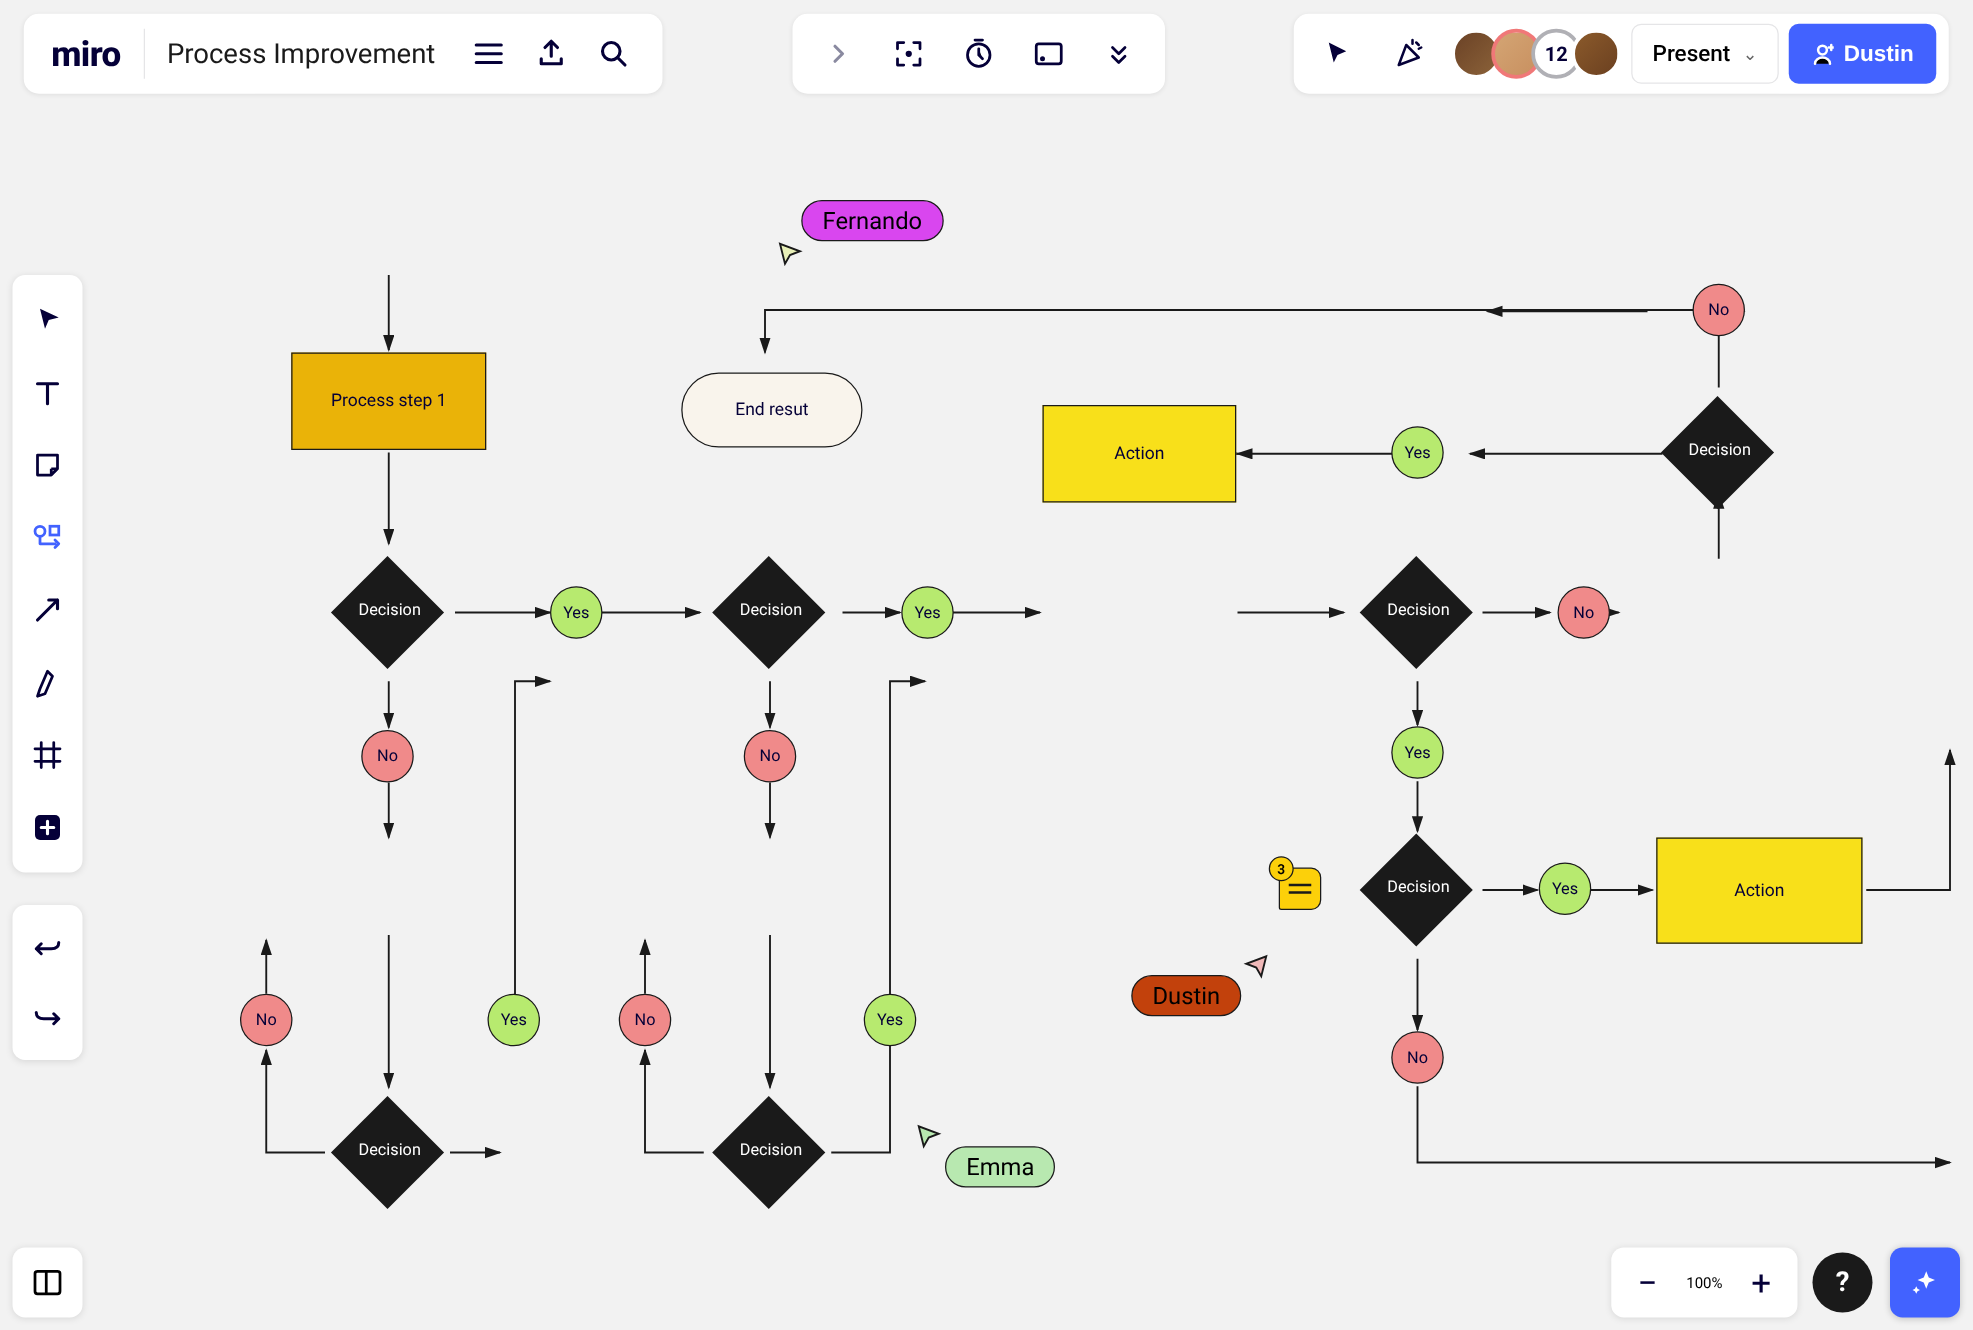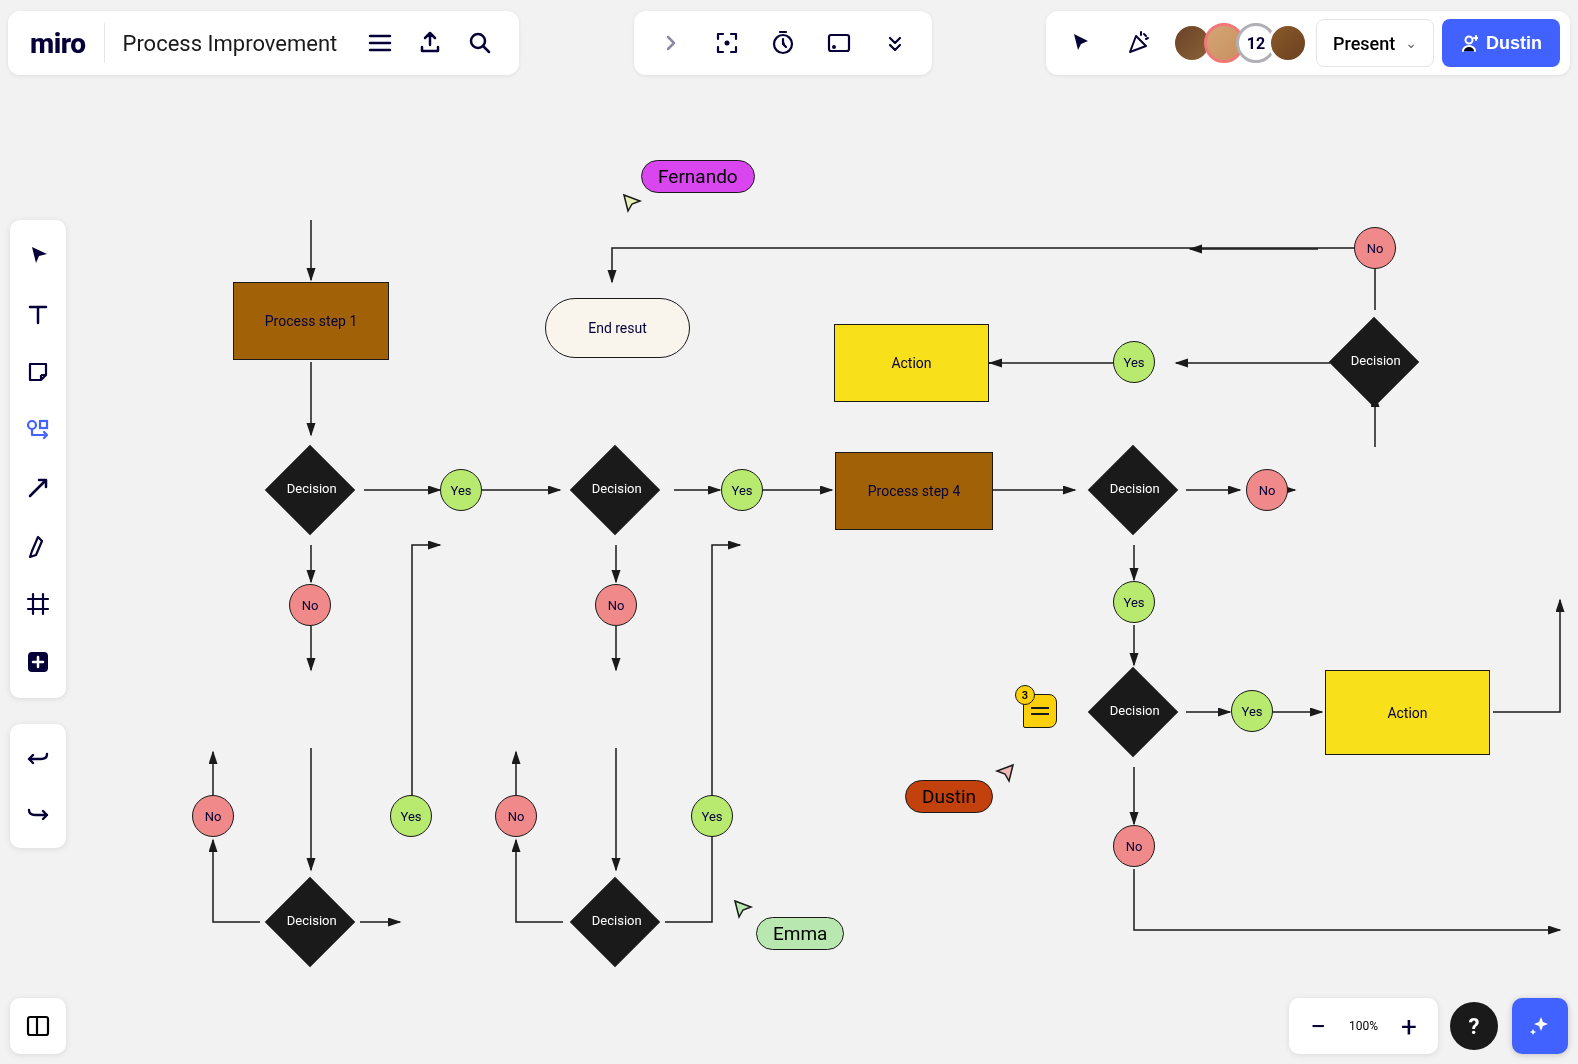--- a/index.html
+++ b/index.html
@@ -6,21 +6,21 @@
 body {
   font-family: -apple-system, BlinkMacSystemFont, "Segoe UI", Roboto, Helvetica, Arial, sans-serif;
   background: #f2f2f2;
   width: 1578px;
   height: 1064px;
   position: relative;
   overflow: hidden;
   border-radius: 24px;
 }
 
-.topbar { position: absolute; top: 8px; left: 0; right: 0; height: 70px; display: flex; align-items: center; gap: 10px; padding: 0 8px; }
+.topbar { position: absolute; top: 8px; left: 0; right: 0; height: 70px; display: flex; align-items: center; gap: 10px; padding: 0 19px; }
 .pill {
   background: #fff;
   border-radius: 12px;
   height: 64px;
   display: flex;
   align-items: center;
   box-shadow: 0 1px 4px rgba(0,0,0,0.08);
 }
 .pill-left { padding: 0 14px 0 22px; gap: 0; }
 .logo { font-weight: 800; font-size: 28px; letter-spacing: -0.5px; color: #050038; }
@@ -82,21 +82,21 @@
 .ai-btn {
   position:absolute; right:10px; bottom:10px; width:56px; height:56px; border-radius:10px; background:#4262FF; color:#fff;
   display:flex; align-items:center; justify-content:center; box-shadow:0 1px 6px rgba(0,0,0,0.2); cursor:pointer;
 }
 
 
 .canvas { position:absolute; inset:0; }
 .canvas svg { position:absolute; top:0; left:0; }
 .node { position:absolute; display:flex; align-items:center; justify-content:center; font-size:14px; color:#050038; border:1.5px solid #1a1a1a; }
 .terminator { background:#f9f4ec; border-radius:999px; }
-.process { background:#a16207; }
+.process { background:#eab308; }
 .action { background:#f8e01a; }
 .answer { width:42px; height:42px; border-radius:50%; font-size:13px; }
 .answer.yes { background:#b7ea6f; }
 .answer.no { background:#f08a8a; }
 .decision {
   position:absolute; width:64px; height:64px; background:#1a1a1a; transform:rotate(45deg);
 }
 .decision span { transform:rotate(-45deg); color:#fff; font-size:13px; display:block; text-align:center; width:80px; margin-left:-8px; margin-top:22px; }
 
 .cursor-tag { position:absolute; border:1.5px solid #1a1a1a; border-radius:999px; padding:4px 16px; font-size:19px; }
@@ -312,23 +312,20 @@
     </g>
   </svg>
 
   <div class="node terminator" style="left:545px; top:298px; width:145px; height:60px;">
       <span>End resut</span>
     </div>
 
   <div class="node process" style="left:233px; top:282px; width:156px; height:78px;">
       <span>Process step 1</span>
     </div>
-  <div class="node process" style="left:835px; top:452px; width:158px; height:78px;">
-      <span>Process step 4</span>
-    </div>
   <div class="node action" style="left:834px; top:324px; width:155px; height:78px;">
       <span>Action</span>
     </div>
   <div class="node action" style="left:1325px; top:670px; width:165px; height:85px;">
       <span>Action</span>
     </div>
 
   <div class="decision" style="left:278px; top:458px;">
       <span>Decision</span>
     </div>

